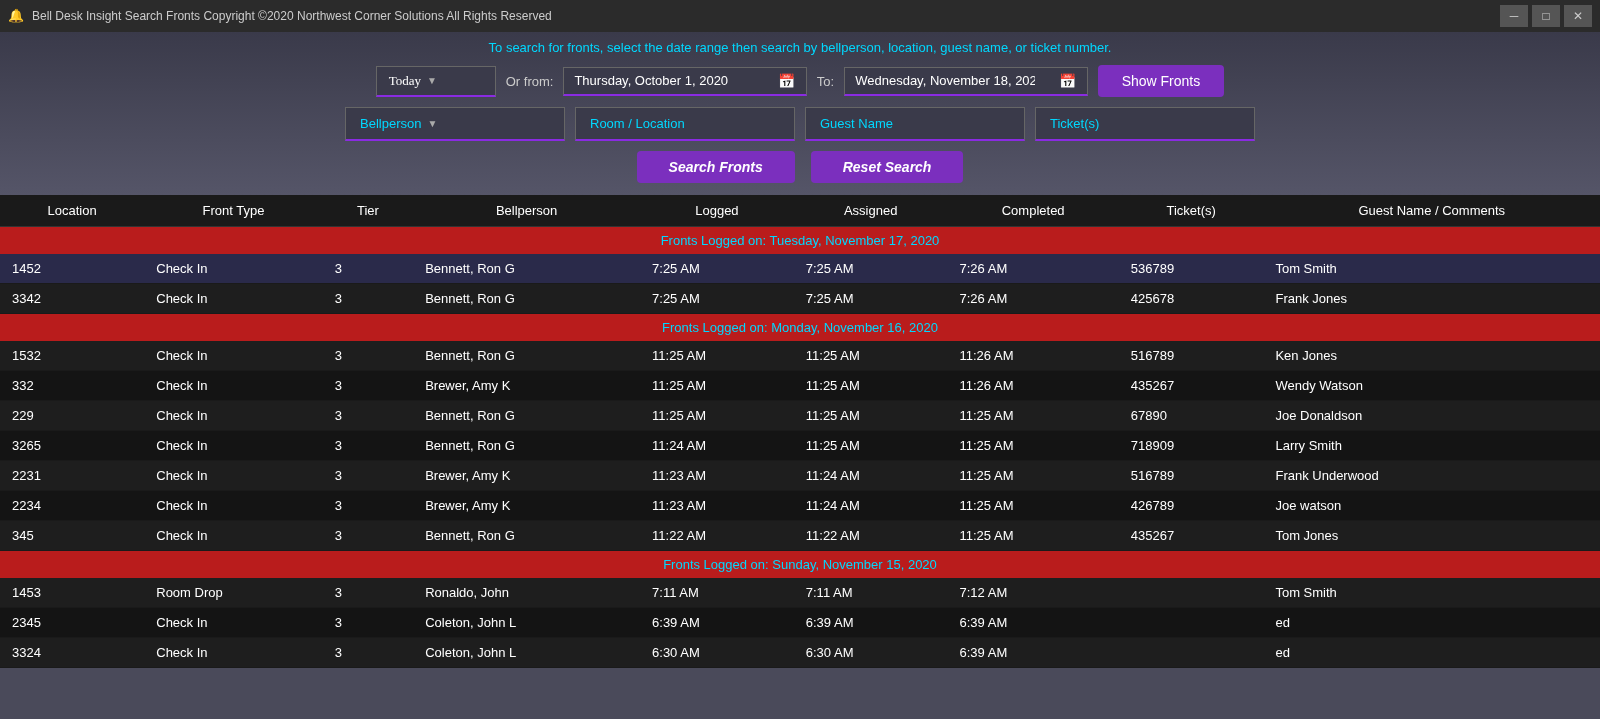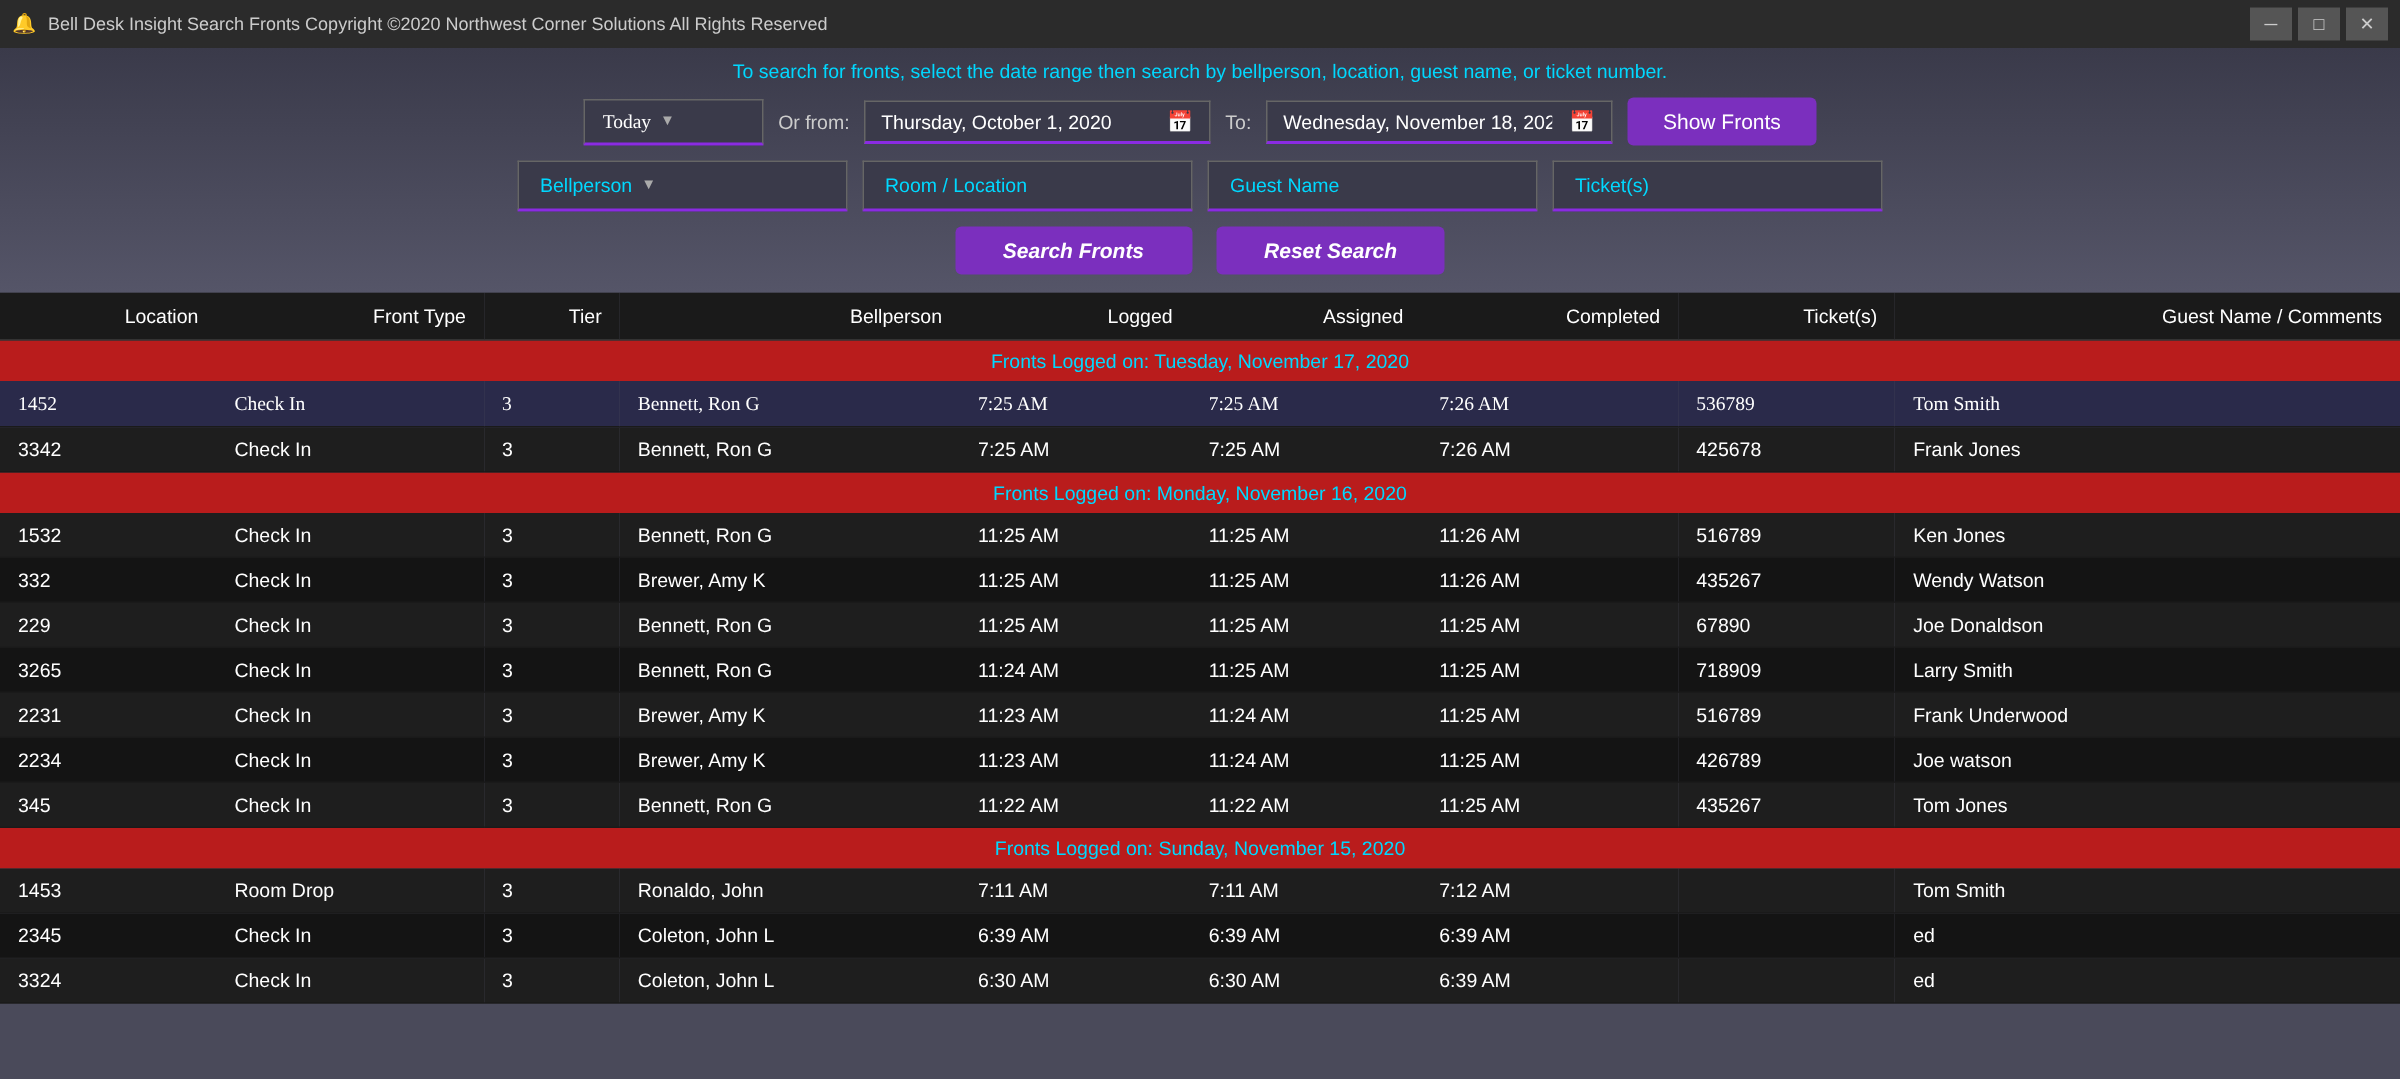--- a/index.html
+++ b/index.html
@@ -83,23 +83,23 @@
     }
     .or-from-label {
       color: #ccc;
       font-size: 13px;
     }
     .date-input-wrap {
       background: #3a3a4a;
       border: 1px solid #666;
       border-bottom: 2px solid #8a2be2;
       display: flex;
-      align-items: flex-end;
+      align-items: center;
       padding: 5px 10px;
-      gap: 11px;
+      gap: 24px;
       min-width: 220px;
     }
     .date-input-wrap input {
       background: transparent;
       border: none;
       color: #fff;
       font-size: 13px;
       outline: none;
       width: 180px;
     }
@@ -168,39 +168,39 @@
     }
     table {
       width: 100%;
       border-collapse: collapse;
     }
     thead tr th {
       background: #1a1a1a;
       color: #fff;
       font-weight: normal;
       padding: 8px 12px;
-      text-align: right;
+      text-align: center;
       border-bottom: 1px solid #333;
       font-size: 13px;
     }
     tbody tr.group-header td {
       background: #b91c1c;
       color: #00d8ff;
       text-align: center;
       padding: 6px;
       font-size: 13px;
     }
     tbody tr.data-row td {
       padding: 7px 12px;
       font-size: 13px;
       border-bottom: 1px solid #1a1a1a;
     }
     tbody tr.data-row:nth-child(odd) { background: #1e1e1e; }
     tbody tr.data-row:nth-child(even) { background: #141414; }
-    tbody tr.data-row.selected { background: #2a2a4a; font-family: Liberation Serif, serif; }
+    tbody tr.data-row.selected { background: #2a2a4a; }
     .table-wrap {
       flex: 1;
       overflow-y: scroll;
       height: calc(719px - 32px - 195px);
     }
     .table-wrap::-webkit-scrollbar { width: 14px; }
     .table-wrap::-webkit-scrollbar-track { background: #2a2a2a; }
     .table-wrap::-webkit-scrollbar-thumb { background: #555; border: 1px solid #333; }
 
     .cal-icon {

